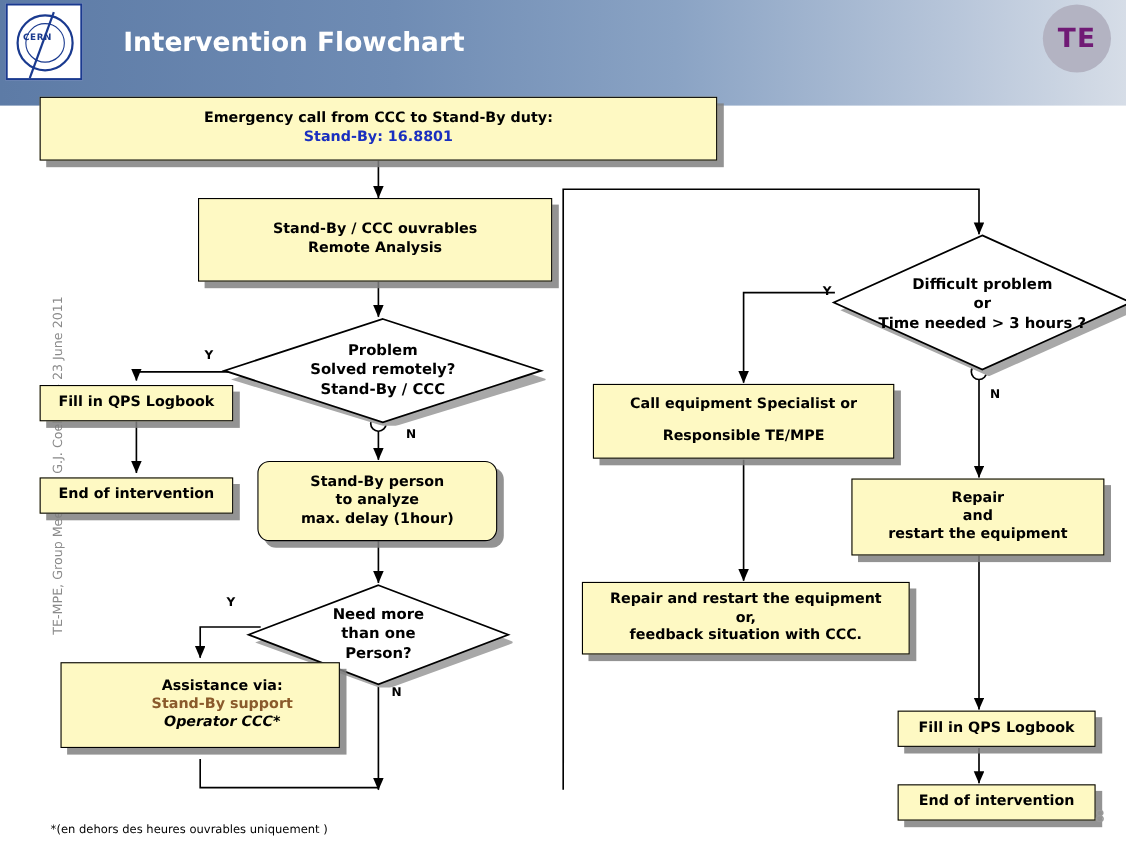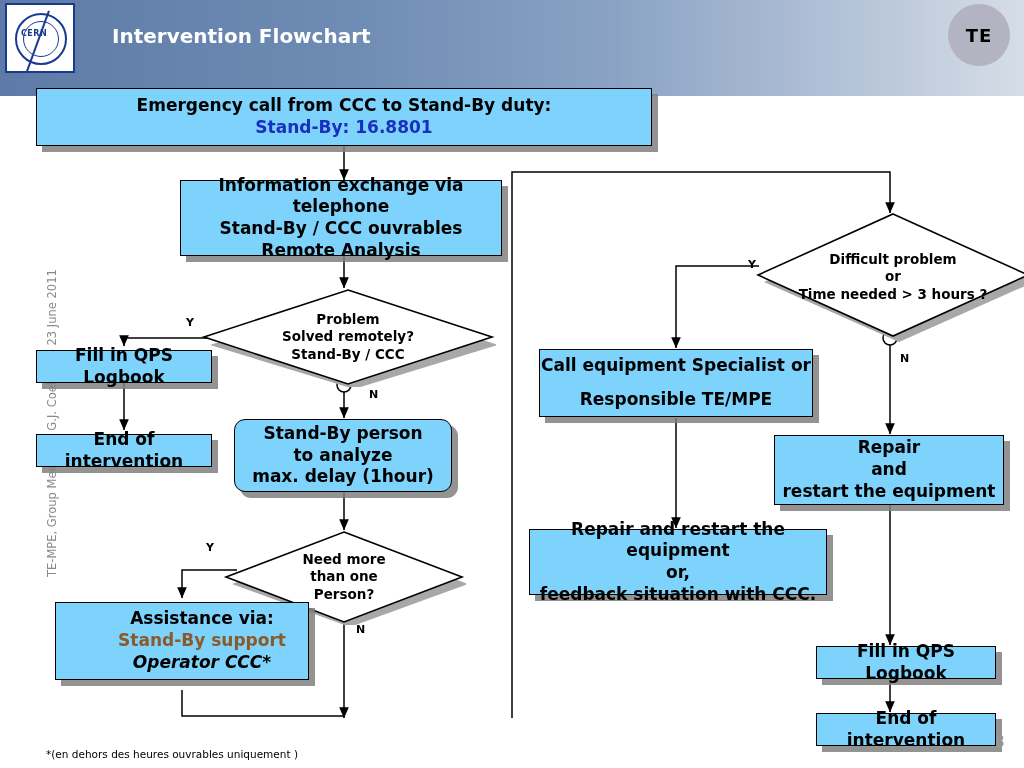--- a/index.html
+++ b/index.html
@@ -6,36 +6,36 @@
   body{width:1024px;height:768px;background:#ffffff;font-family:"DejaVu Sans",sans-serif;overflow:hidden;position:relative;}
 
   
   .header{position:absolute;left:0;top:0;width:1024px;height:96px;
     background:linear-gradient(to right,#5d7ba6 0%,#6f8cb4 35%,#8aa3c4 60%,#b8c6da 85%,#d6dde7 100%);}
   .header-logo{position:absolute;left:5px;top:3px;width:70px;height:70px;background:#ffffff;border:2px solid #1a3a8f;box-sizing:border-box;}
   .cern-ring{position:absolute;left:8px;top:8px;width:52px;height:52px;border-radius:50%;border:2px solid #1a3a8f;box-sizing:border-box;}
   .cern-ring2{position:absolute;left:16px;top:16px;width:36px;height:36px;border-radius:50%;border:1px solid #1a3a8f;box-sizing:border-box;}
   .cern-txt{position:absolute;left:14px;top:24px;font-size:8px;color:#1a3a8f;font-weight:bold;letter-spacing:.5px;}
   .cern-diag{position:absolute;left:30px;top:4px;width:2px;height:64px;background:#1a3a8f;transform:rotate(20deg);}
-  .header-title{position:absolute;left:112px;top:24px;font-size:20px;font-weight:bold;color:#ffffff;font-family:"DejaVu Sans",sans-serif;}
-  .te-badge{position:absolute;right:14px;top:4px;width:62px;height:62px;border-radius:50%;background:#b3b3c2;color:#000000;
-    font-size:18px;font-weight:bold;display:flex;align-items:center;justify-content:center;letter-spacing:1px;}
+  .header-title{position:absolute;left:112px;top:24px;font-size:24px;font-weight:bold;color:#ffffff;font-family:"DejaVu Sans",sans-serif;}
+  .te-badge{position:absolute;right:14px;top:4px;width:62px;height:62px;border-radius:50%;background:#b3b3c2;color:#701a75;
+    font-size:24px;font-weight:bold;display:flex;align-items:center;justify-content:center;letter-spacing:1px;}
 
   
   .side-caption{position:absolute;left:-88px;top:430px;width:280px;transform:rotate(-90deg);
     font-size:11.5px;color:#8a8a8a;white-space:nowrap;text-align:left;}
 
   
   .footnote{position:absolute;left:46px;top:748px;font-size:10.5px;color:#000;}
   .pagenum{position:absolute;left:995px;top:733px;font-size:15px;color:#9a9a9a;}
 
   
-  .node{position:absolute;box-sizing:border-box;background:#7dd3fc;border:1.6px solid #000000;
+  .node{position:absolute;box-sizing:border-box;background:#fef9c3;border:1.6px solid #000000;
     display:flex;align-items:center;justify-content:center;text-align:center;
-    font-size:17px;font-weight:bold;color:#000;line-height:1.28;
+    font-size:13px;font-weight:bold;color:#000;line-height:1.28;
     box-shadow:6px 6px 0 rgba(128,128,128,0.85);}
   .node .ln{display:block;}
   .blue{color:#1a2fbf;}
   .brown{color:#8a5a2b;}
   .italic{font-style:italic;font-weight:bold;}
 
   .diamond{position:absolute;box-sizing:border-box;}
   .diamond .dshape{position:absolute;left:0;top:0;width:100%;height:100%;}
   .diamond .dtext{position:absolute;left:0;top:0;width:100%;height:100%;
     display:flex;flex-direction:column;align-items:center;justify-content:center;text-align:center;
@@ -106,21 +106,20 @@
     <circle cx="890" cy="338" r="7"></circle>
   </g>
 </svg>
 
 <div class="node" style="left:36px;top:88px;width:616px;height:58px;flex-direction:column;">
   <span class="ln">Emergency call from CCC to Stand-By duty:</span>
   <span class="ln blue">Stand-By: 16.8801</span>
 </div>
 
 <div class="node" style="left:180px;top:180px;width:322px;height:76px;flex-direction:column;">
-  <span class="ln">Information exchange via telephone</span>
   <span class="ln">Stand-By / CCC ouvrables</span>
   <span class="ln">Remote Analysis</span>
 </div>
 
 <div class="diamond" style="left:200px;top:287px;width:296px;height:100px;">
   <svg class="dshape" viewBox="0 0 296 100" preserveAspectRatio="none">
     <polygon points="148,6 292,53 148,97 4,53" fill="#a8a8a8" stroke="none" transform="translate(6,5)"></polygon>
     <polygon points="148,3 292,50 148,97 4,50" fill="#ffffff" stroke="#000" stroke-width="1.6"></polygon>
   </svg>
   <div class="dtext">

